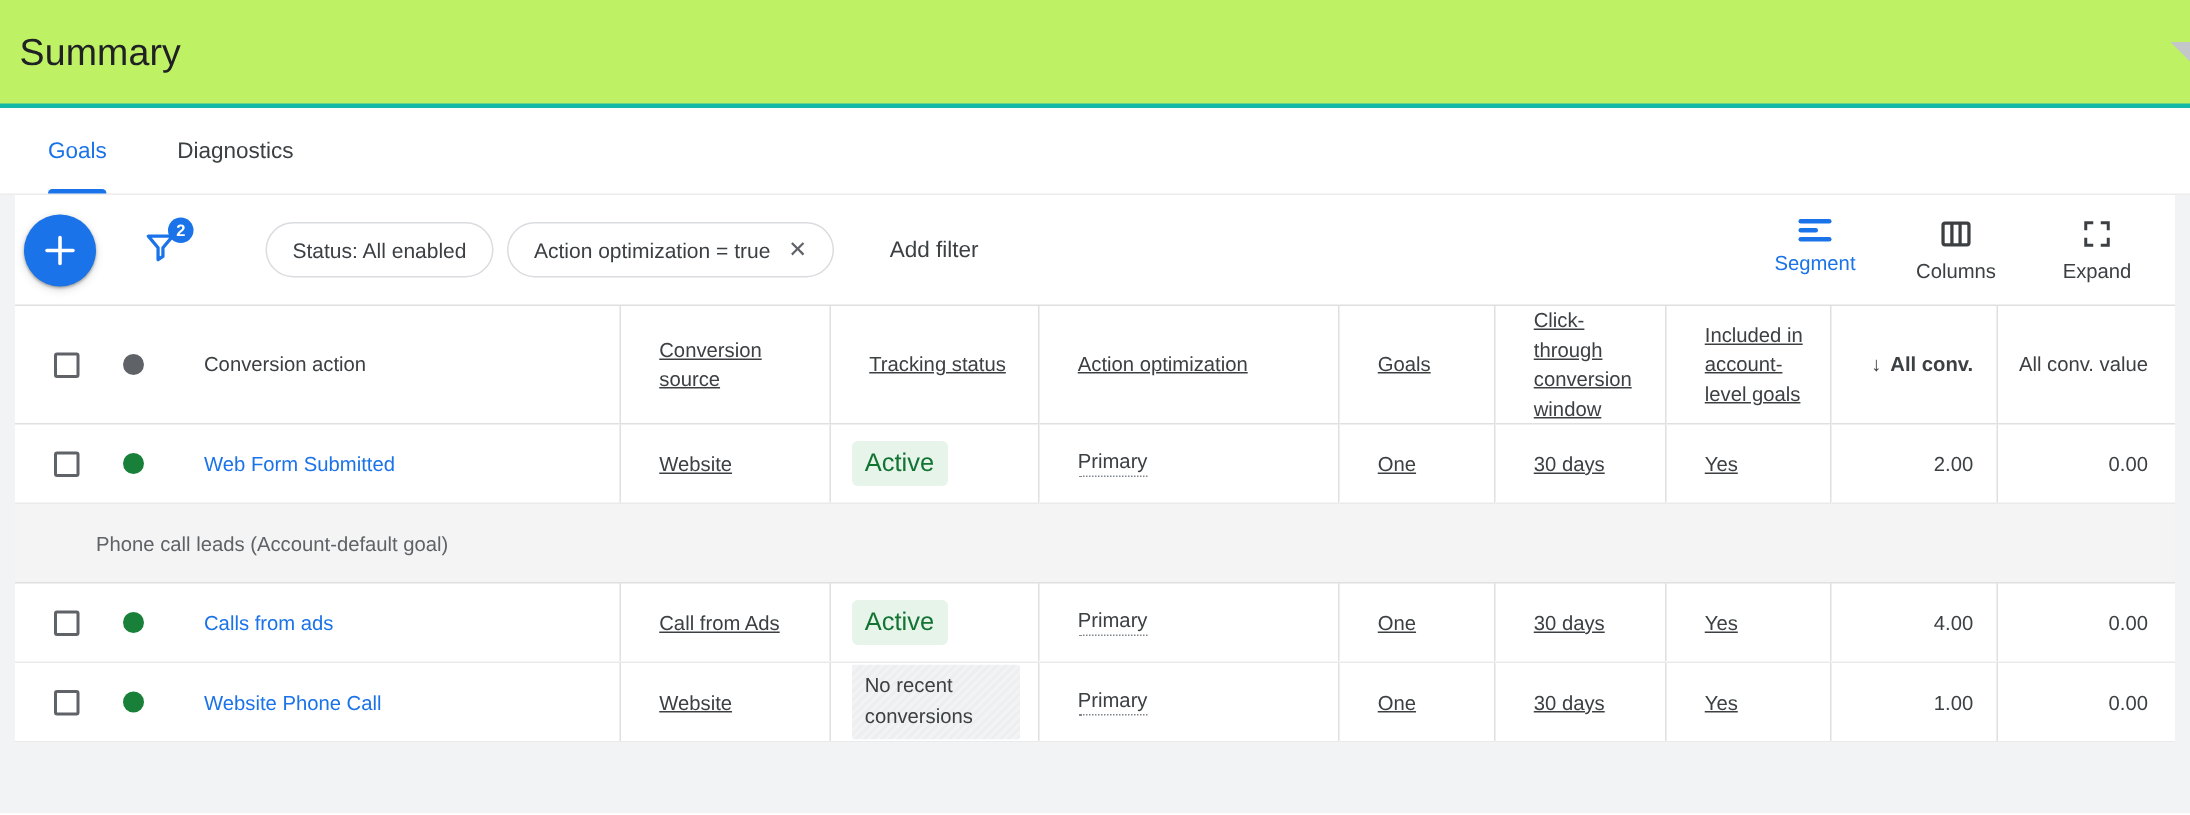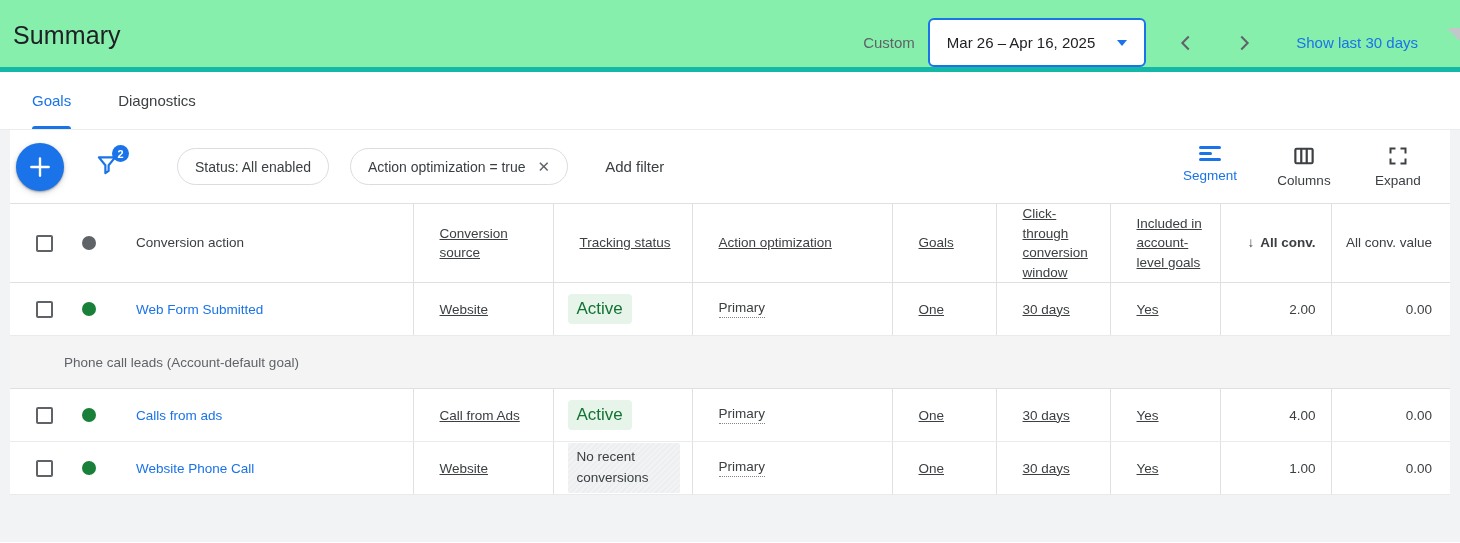--- a/index.html
+++ b/index.html
@@ -1,20 +1,20 @@
 <!DOCTYPE html>
 <html><head>
 <meta charset="utf-8">
 <style>
   * { margin:0; padding:0; box-sizing:border-box; }
   html,body { width:1460px; height:543px; overflow:hidden; background:#fff;
     font-family:"Liberation Sans","DejaVu Sans",sans-serif; color:#3c4043; font-size:13.5px; }
 
   
-  .top-header { position:relative; height:72px; background:#86efac; display:flex; align-items:flex-end; border-bottom:5px solid #14b8a6; }
+  .top-header { position:relative; height:72px; background:#bef264; display:flex; align-items:center; border-bottom:3px solid #14b8a6; }
   .page-title { position:absolute; left:13px; top:21px; font-size:25px; color:#202124; font-weight:400; letter-spacing:0.1px; }
   .date-cluster { margin-left:auto; margin-right:42px; display:flex; align-items:center; }
   .custom-label { color:#5f6368; font-size:15px; margin-right:13px; }
   .date-box { display:flex; align-items:center; gap:22px; border:2px solid #1a73e8; border-radius:6px;
     height:49px; padding:0 17px 0 17px; cursor:pointer; background:#fff; }
   .date-text { font-size:15px; color:#202124; }
   .caret-down { width:0; height:0; border-left:5px solid transparent; border-right:5px solid transparent; border-top:6px solid #1a73e8; }
   .chev-btn { width:24px; height:24px; display:flex; align-items:center; justify-content:center; cursor:pointer; }
   .chev-prev { margin-left:28px; }
   .chev-next { margin-left:34px; }
@@ -33,21 +33,21 @@
   .content { background:#f1f3f4; padding:0 10px; height:412px; }
   .card { background:#fff; width:1440px; }
 
   
   .toolbar { height:74px; display:flex; align-items:center; padding:0 24px 0 6px; border-bottom:1px solid #e0e0e0; background:#fff; }
   .add-btn { width:48px; height:48px; border-radius:50%; background:#1a73e8; display:flex; align-items:center; justify-content:center;
     cursor:pointer; box-shadow:0 1px 2px rgba(60,64,67,.45), 0 2px 6px rgba(60,64,67,.2); flex:none; }
   .filter-wrap { position:relative; margin-left:30px; cursor:pointer; flex:none; }
   .filter-badge { position:absolute; top:-7px; right:-9px; width:17px; height:17px; border-radius:50%; background:#1a73e8;
     color:#fff; font-size:11px; font-weight:700; display:flex; align-items:center; justify-content:center; }
-  .chips { display:flex; align-items:center; gap:21px; margin-left:57px; }
+  .chips { display:flex; align-items:center; gap:9px; margin-left:57px; }
   .chip { height:37px; border:1px solid #dadce0; border-radius:19px; padding:0 17px; display:flex; align-items:center; gap:12px;
     font-size:14px; font-weight:500; color:#3c4043; cursor:pointer; background:#fff; white-space:nowrap; }
   .chip-close { font-size:15px; color:#5f6368; cursor:pointer; font-weight:400; line-height:1; }
   .chip-close::before { content:"✕"; }
   .add-filter { margin-left:37px; font-size:15px; font-weight:500; color:#3c4043; cursor:pointer; white-space:nowrap; }
   .view-actions { margin-left:auto; display:flex; gap:38px; }
   .view-action { display:flex; flex-direction:column; align-items:center; gap:7px; cursor:pointer; min-width:56px; }
   .view-action .va-label { font-size:13.5px; font-weight:500; color:#3c4043; }
   .view-action.active .va-label { color:#1a73e8; }
   .seg-icon { display:flex; flex-direction:column; gap:3px; width:22px; }
@@ -78,38 +78,20 @@
   .badge-active { display:inline-block; margin-left:14px; padding:5px 9px; border-radius:4px; background:#e6f4ea; color:#137333; font-size:17px; }
   .badge-norecent { display:inline-block; margin-left:14px; padding:4px 9px; border-radius:2px; width:112px; line-height:1.55;
     background:#f1f3f4; background-image:repeating-linear-gradient(135deg, rgba(0,0,0,0.018) 0 2px, transparent 2px 4px); color:#3c4043; }
   .dotted-underline { display:inline-block; border-bottom:1.5px dotted #80868b; padding-bottom:2px; cursor:pointer; }
 </style>
 </head>
 <body>
 
 <div class="top-header">
   <div class="page-title">Summary</div>
-  <div class="date-cluster">
-    <span class="custom-label">Custom</span>
-    <div class="date-box">
-      <span class="date-text">Mar 26 – Apr 16, 2025</span>
-      <span class="caret-down"></span>
-    </div>
-    <div class="chev-btn chev-prev">
-      <svg width="22" height="22" viewBox="0 0 24 24">
-        <polyline points="15 5 8 12 15 19" fill="none" stroke="#5f6368" stroke-width="2.2"></polyline>
-      </svg>
-    </div>
-    <div class="chev-btn chev-next">
-      <svg width="22" height="22" viewBox="0 0 24 24">
-        <polyline points="9 5 16 12 9 19" fill="none" stroke="#5f6368" stroke-width="2.2"></polyline>
-      </svg>
-    </div>
-    <span class="show-link">Show last 30 days</span>
-  </div>
   <div class="corner-tri"></div>
 </div>
 
 <div class="tabs-row">
   <div class="tab active">
     <span>Goals</span>
     <span class="tab-underline"></span>
   </div>
   <div class="tab">
     <span>Diagnostics</span>

